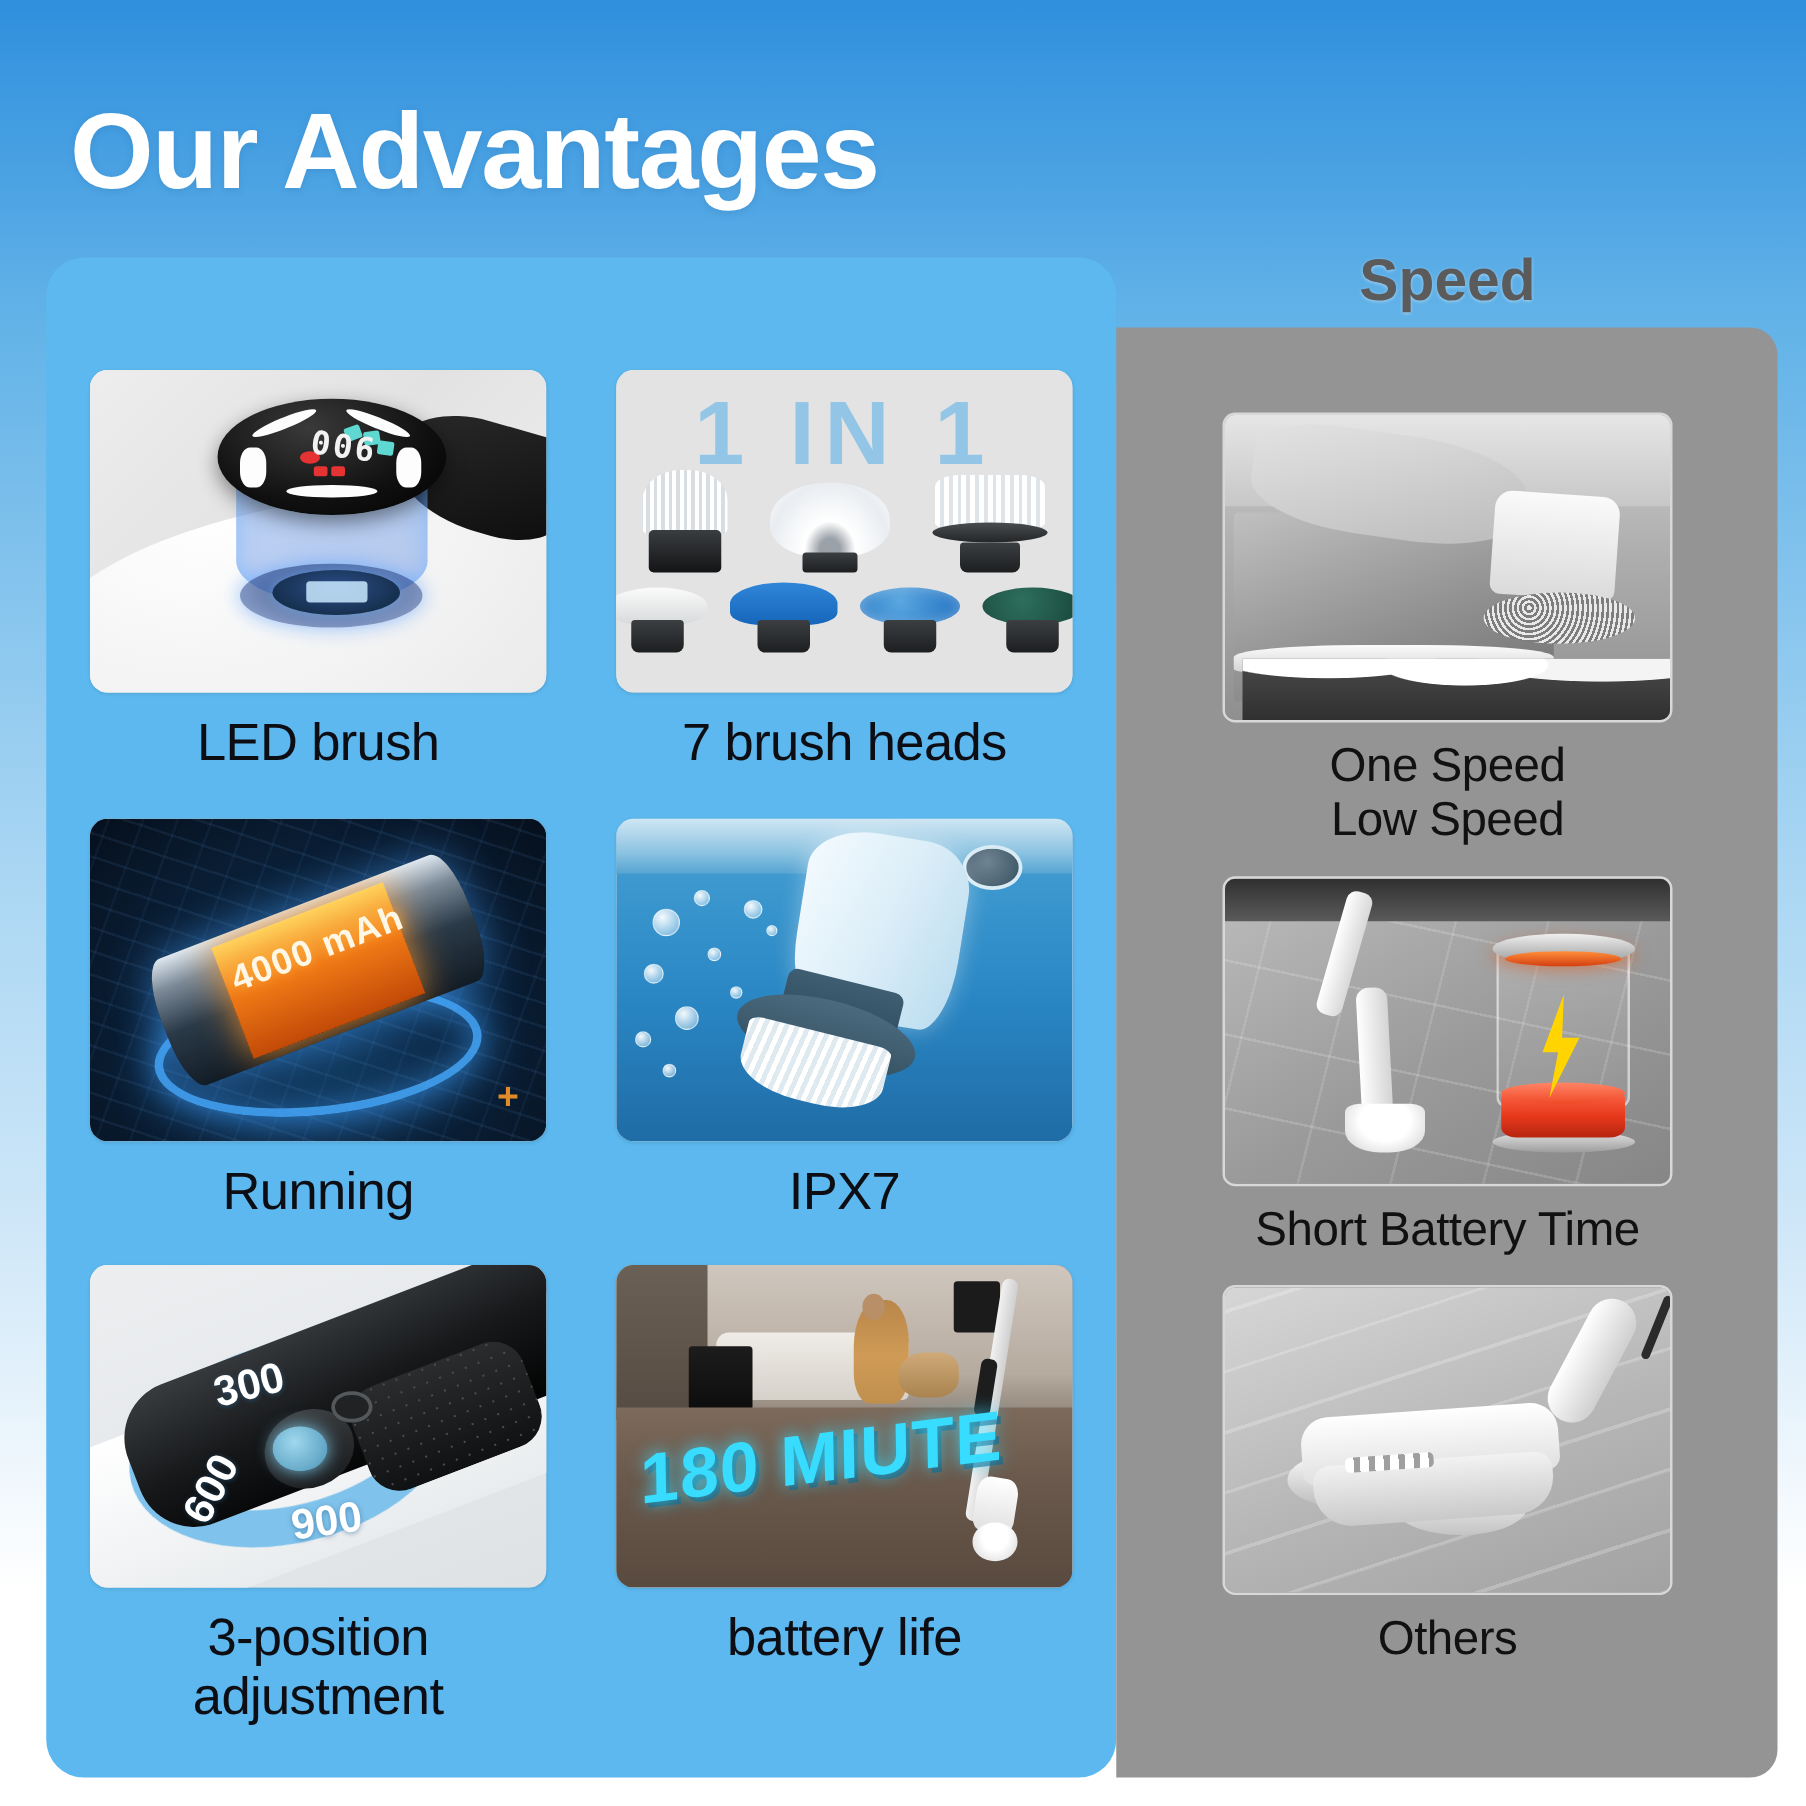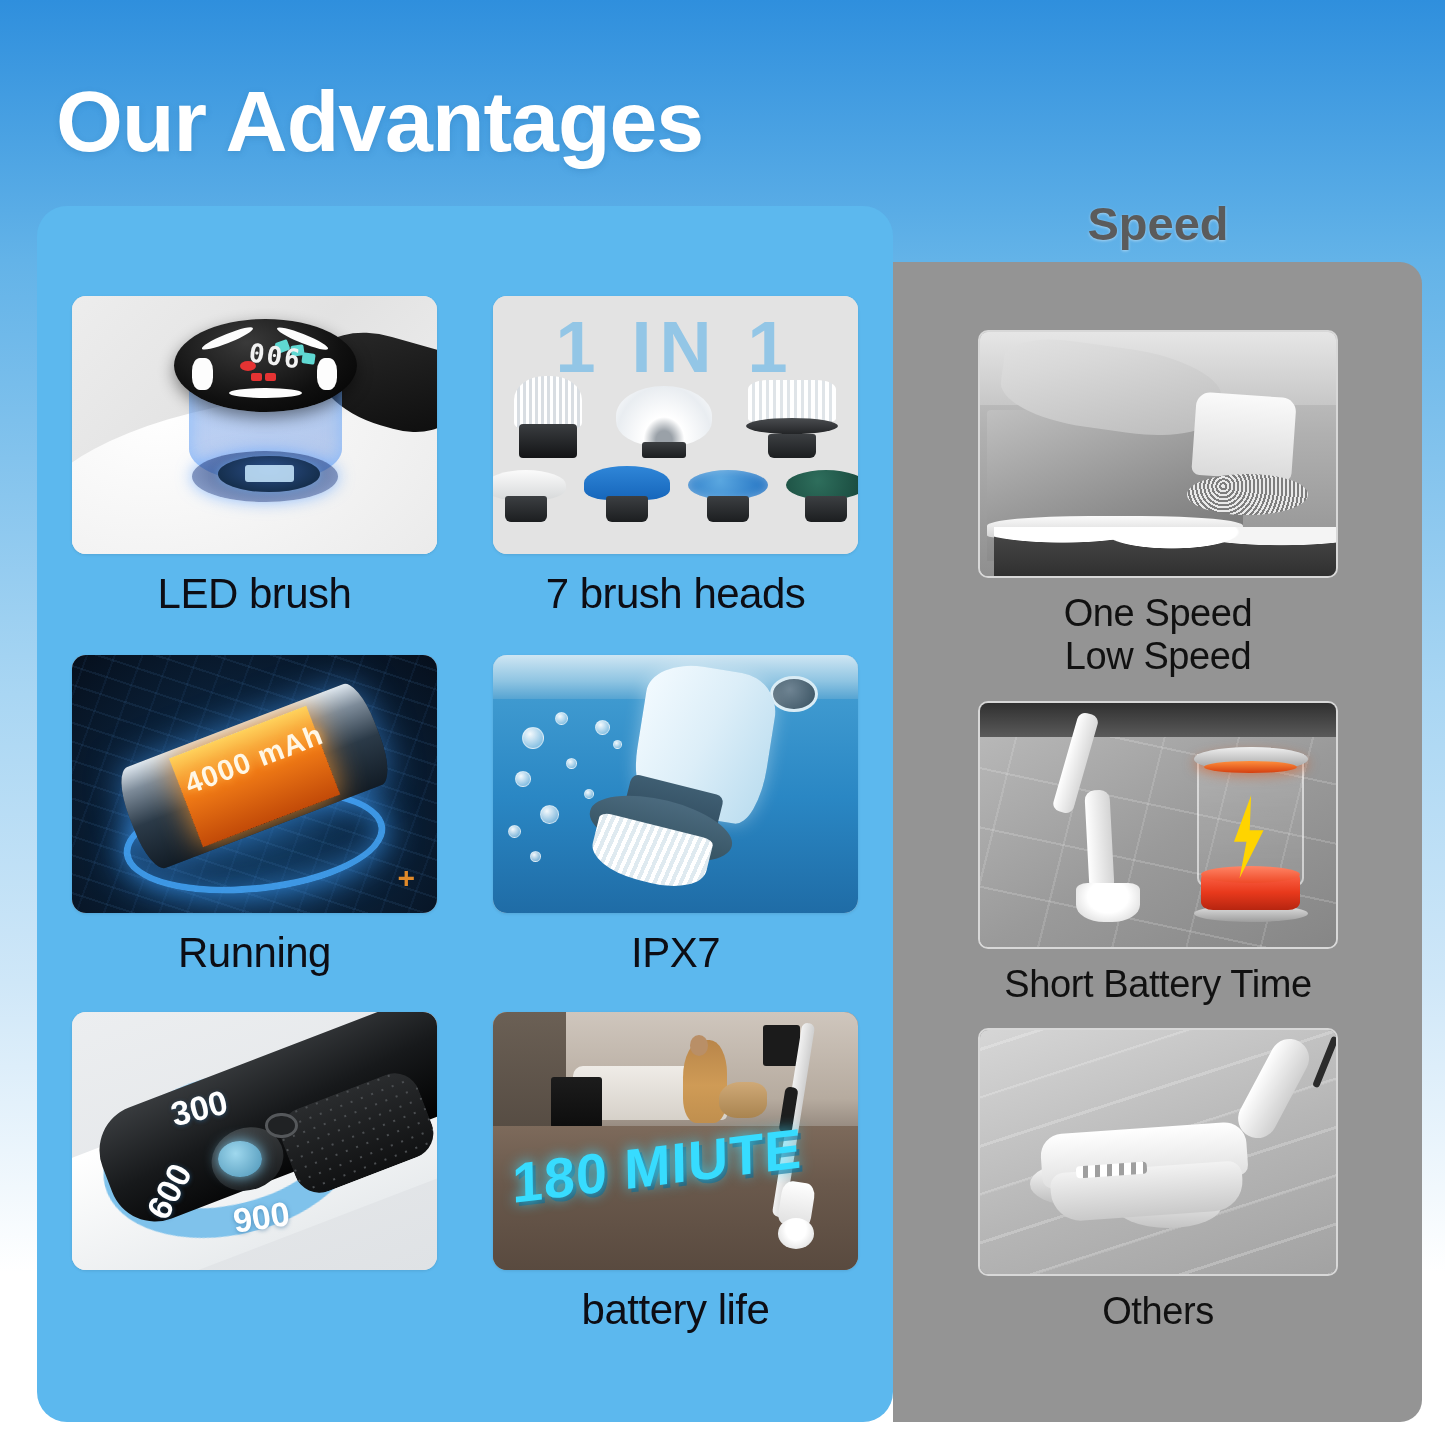--- a/index.html
+++ b/index.html
@@ -646,20 +646,24 @@
         <div class="shaftblack"></div>
         <div class="grip"></div>
         <div class="btnoval"></div>
         <div class="btnpower"></div>
         <div class="btnsmall"></div>
         <div class="lbl n300">300</div>
         <div class="lbl n600">600</div>
         <div class="lbl n900">900</div>
       </div>
     </div>
+    <div class="cap">
+      <div>3-position</div>
+      <div>adjustment</div>
+    </div>
   </div>
 
   <div class="feature r3">
     <div class="thumb">
       <div class="art-180">
         <div class="wall"></div>
         <div class="wallpanelL"></div>
         <div class="shelf"></div>
         <div class="sofa"></div>
         <div class="table"></div>

